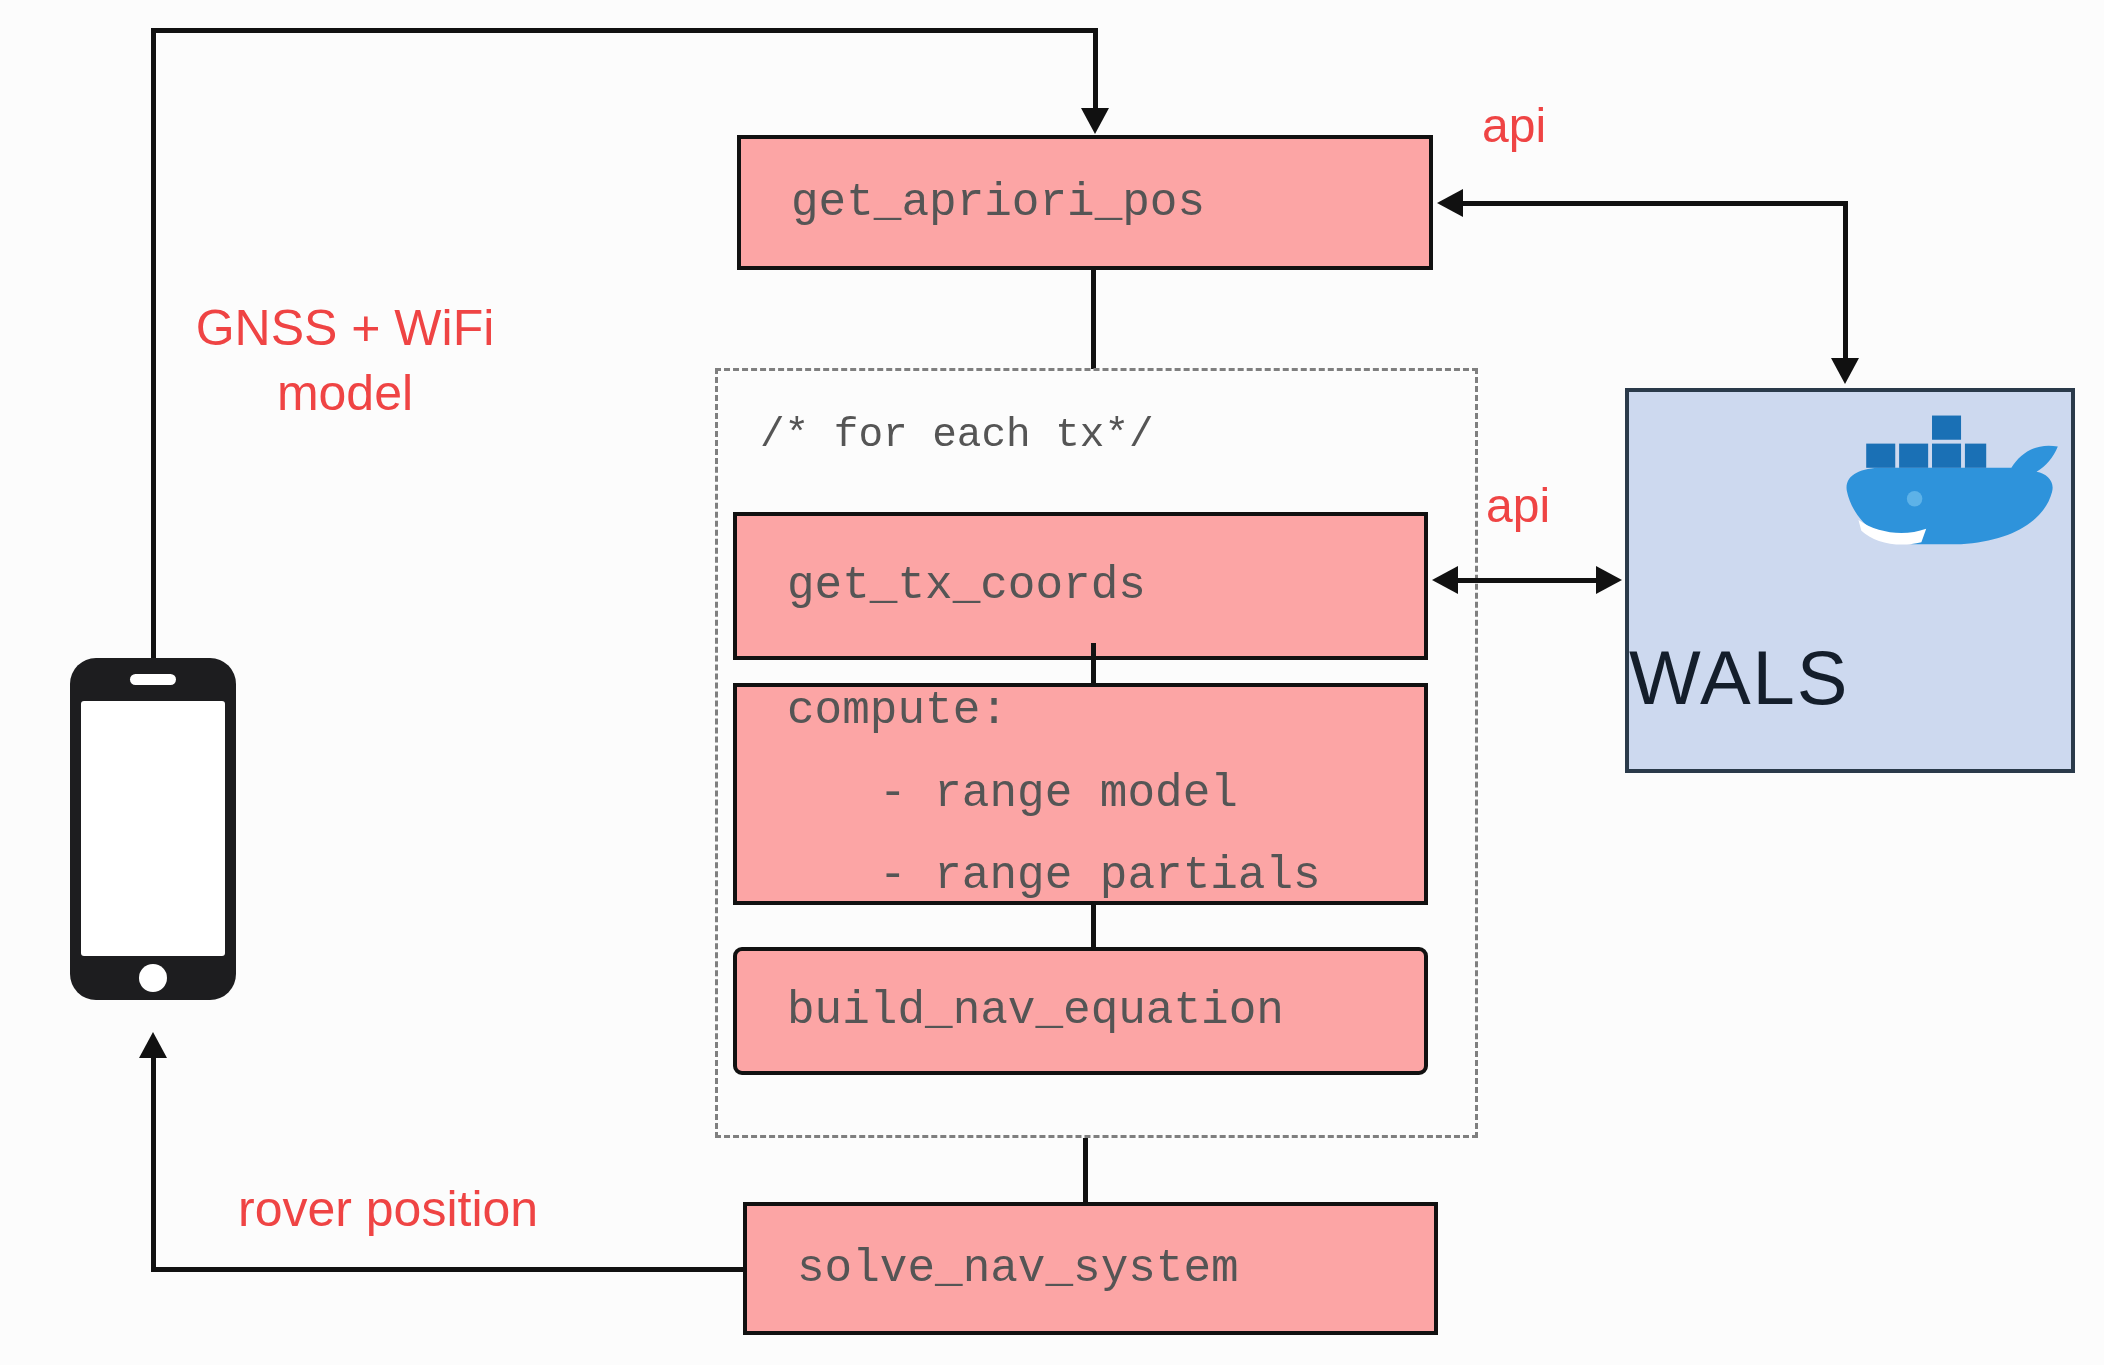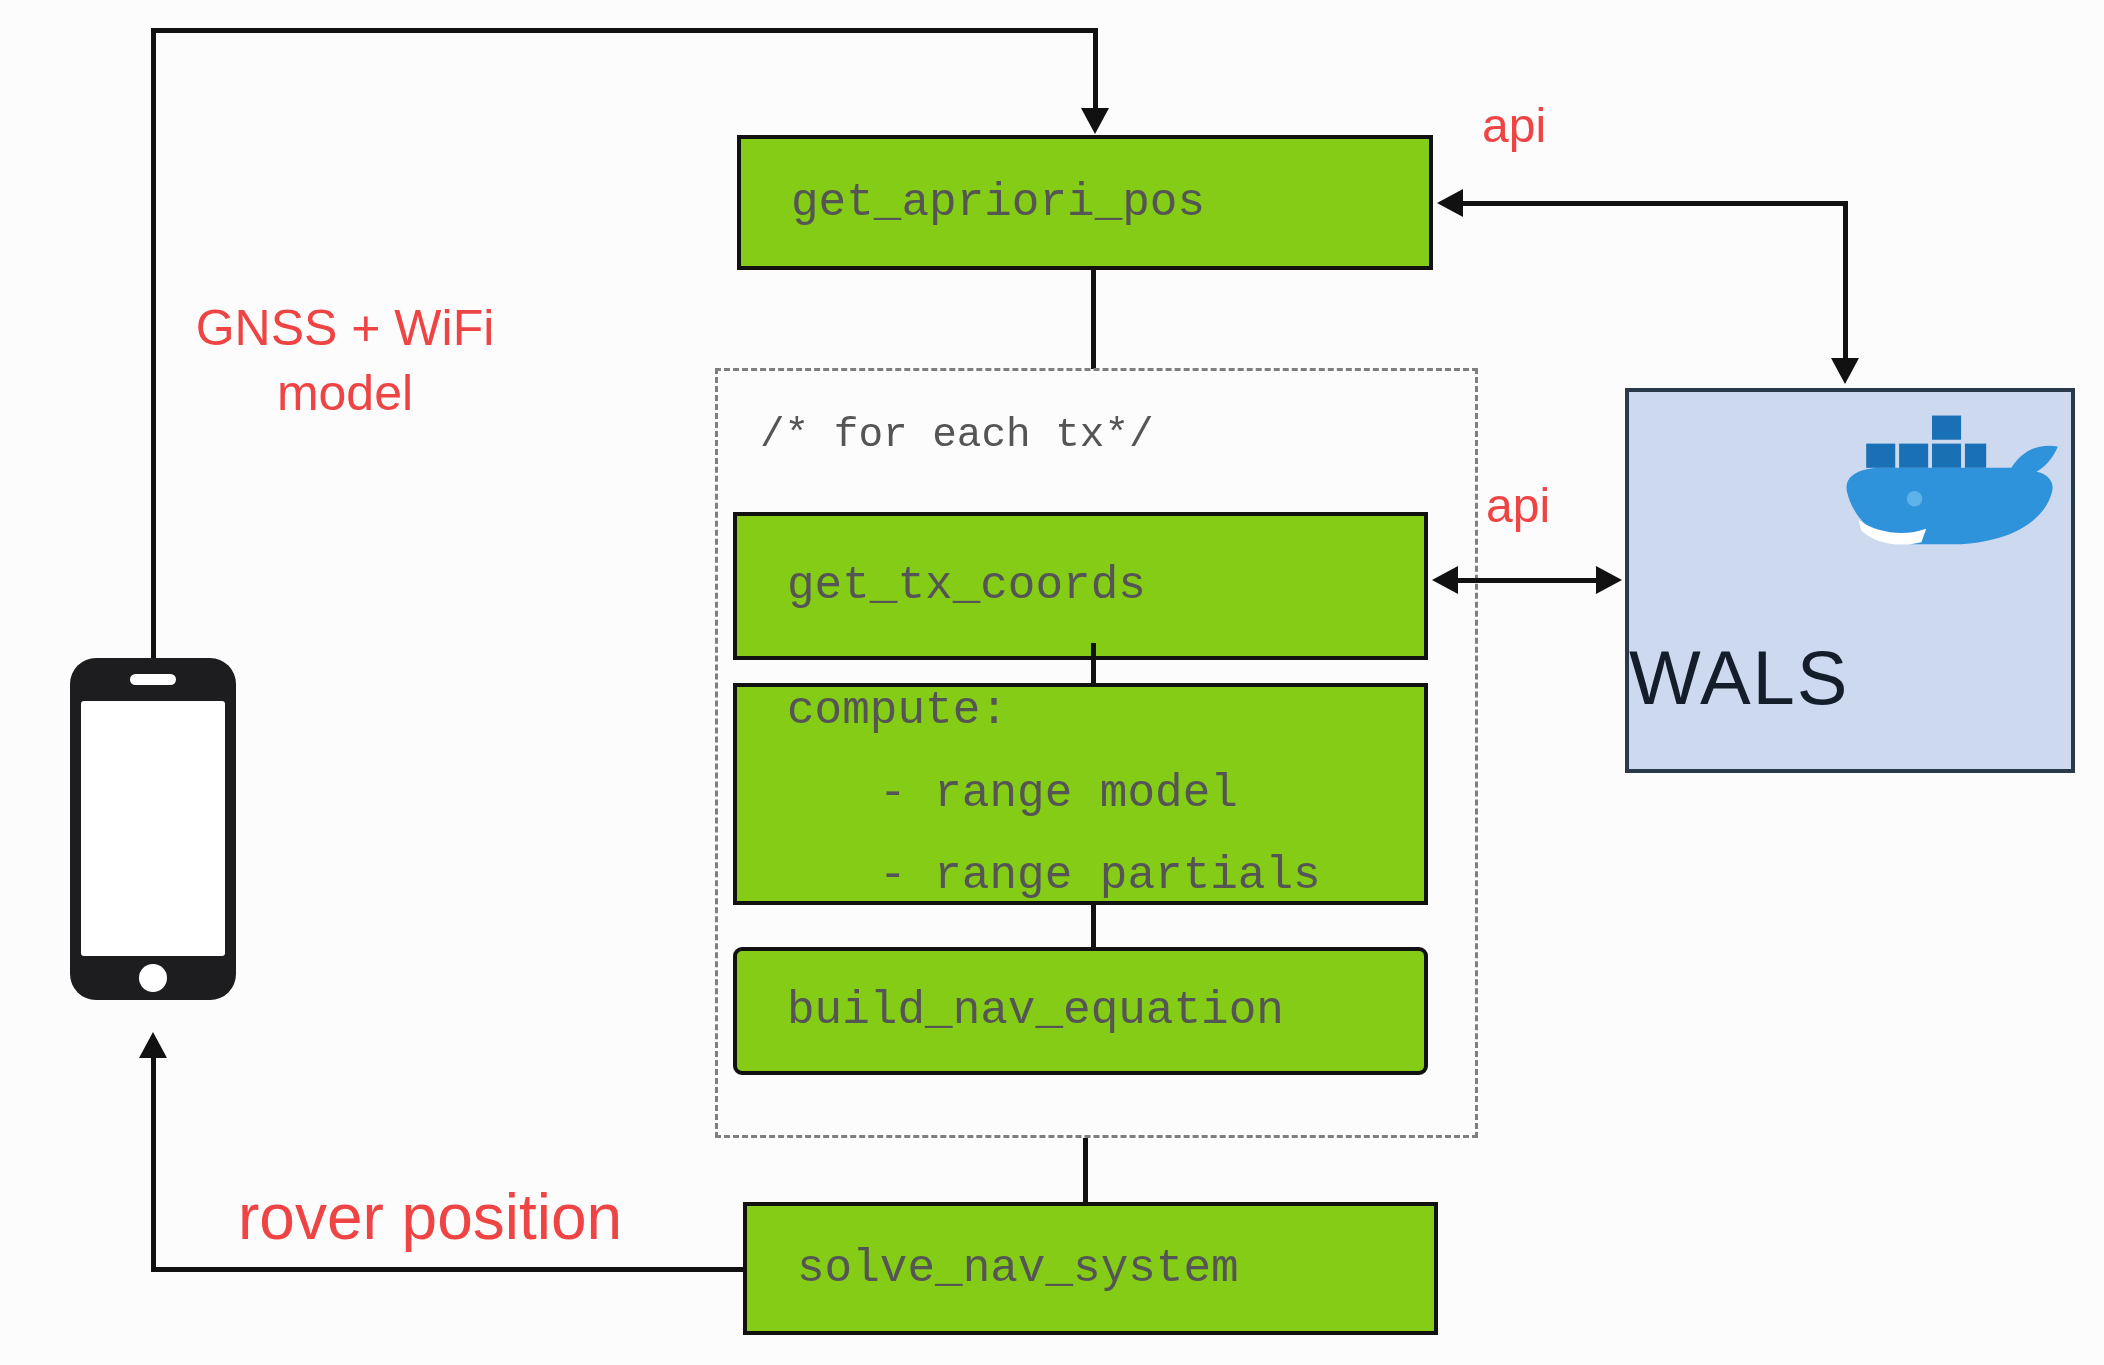--- a/index.html
+++ b/index.html
@@ -8,21 +8,21 @@
     width:2104px;
     height:1365px;
     background:#fcfcfc;
     overflow:hidden;
     font-family:"Liberation Sans", sans-serif;
   }
   .line{position:absolute;background:#111;}
   .flowbox{
     position:absolute;
     box-sizing:border-box;
-    background:#84cc16;
+    background:#fca5a5;
     border:4px solid #111;
     display:flex;
     align-items:center;
     padding-left:50px;
     font-family:"Liberation Mono","DejaVu Sans Mono",monospace;
     font-size:46px;
     color:#555;
     white-space:nowrap;
   }
   .dashedbox{
@@ -88,21 +88,21 @@
   }
 
   
   #box-compute{flex-direction:column;align-items:flex-start;justify-content:center;line-height:1.32;gap:22px;}
   #box-compute .indent{margin-left:92px;}
 
   .gnss-label{
     left:140px;top:296px;width:410px;
     font-size:50px;line-height:1.3;text-align:center;
   }
-  .rover-label{left:238px;top:1180px;font-size:64px;}
+  .rover-label{left:238px;top:1180px;font-size:50px;}
   .api-label{font-size:48px;}
 </style>
 </head>
 <body>
 
 <div id="canvas">
 
   <div class="line" style="left:151px;top:28px;width:947px;height:5px;"></div>
   <div class="line" style="left:151px;top:28px;width:5px;height:630px;"></div>
   <div class="line" style="left:1093px;top:28px;width:5px;height:83px;"></div>

